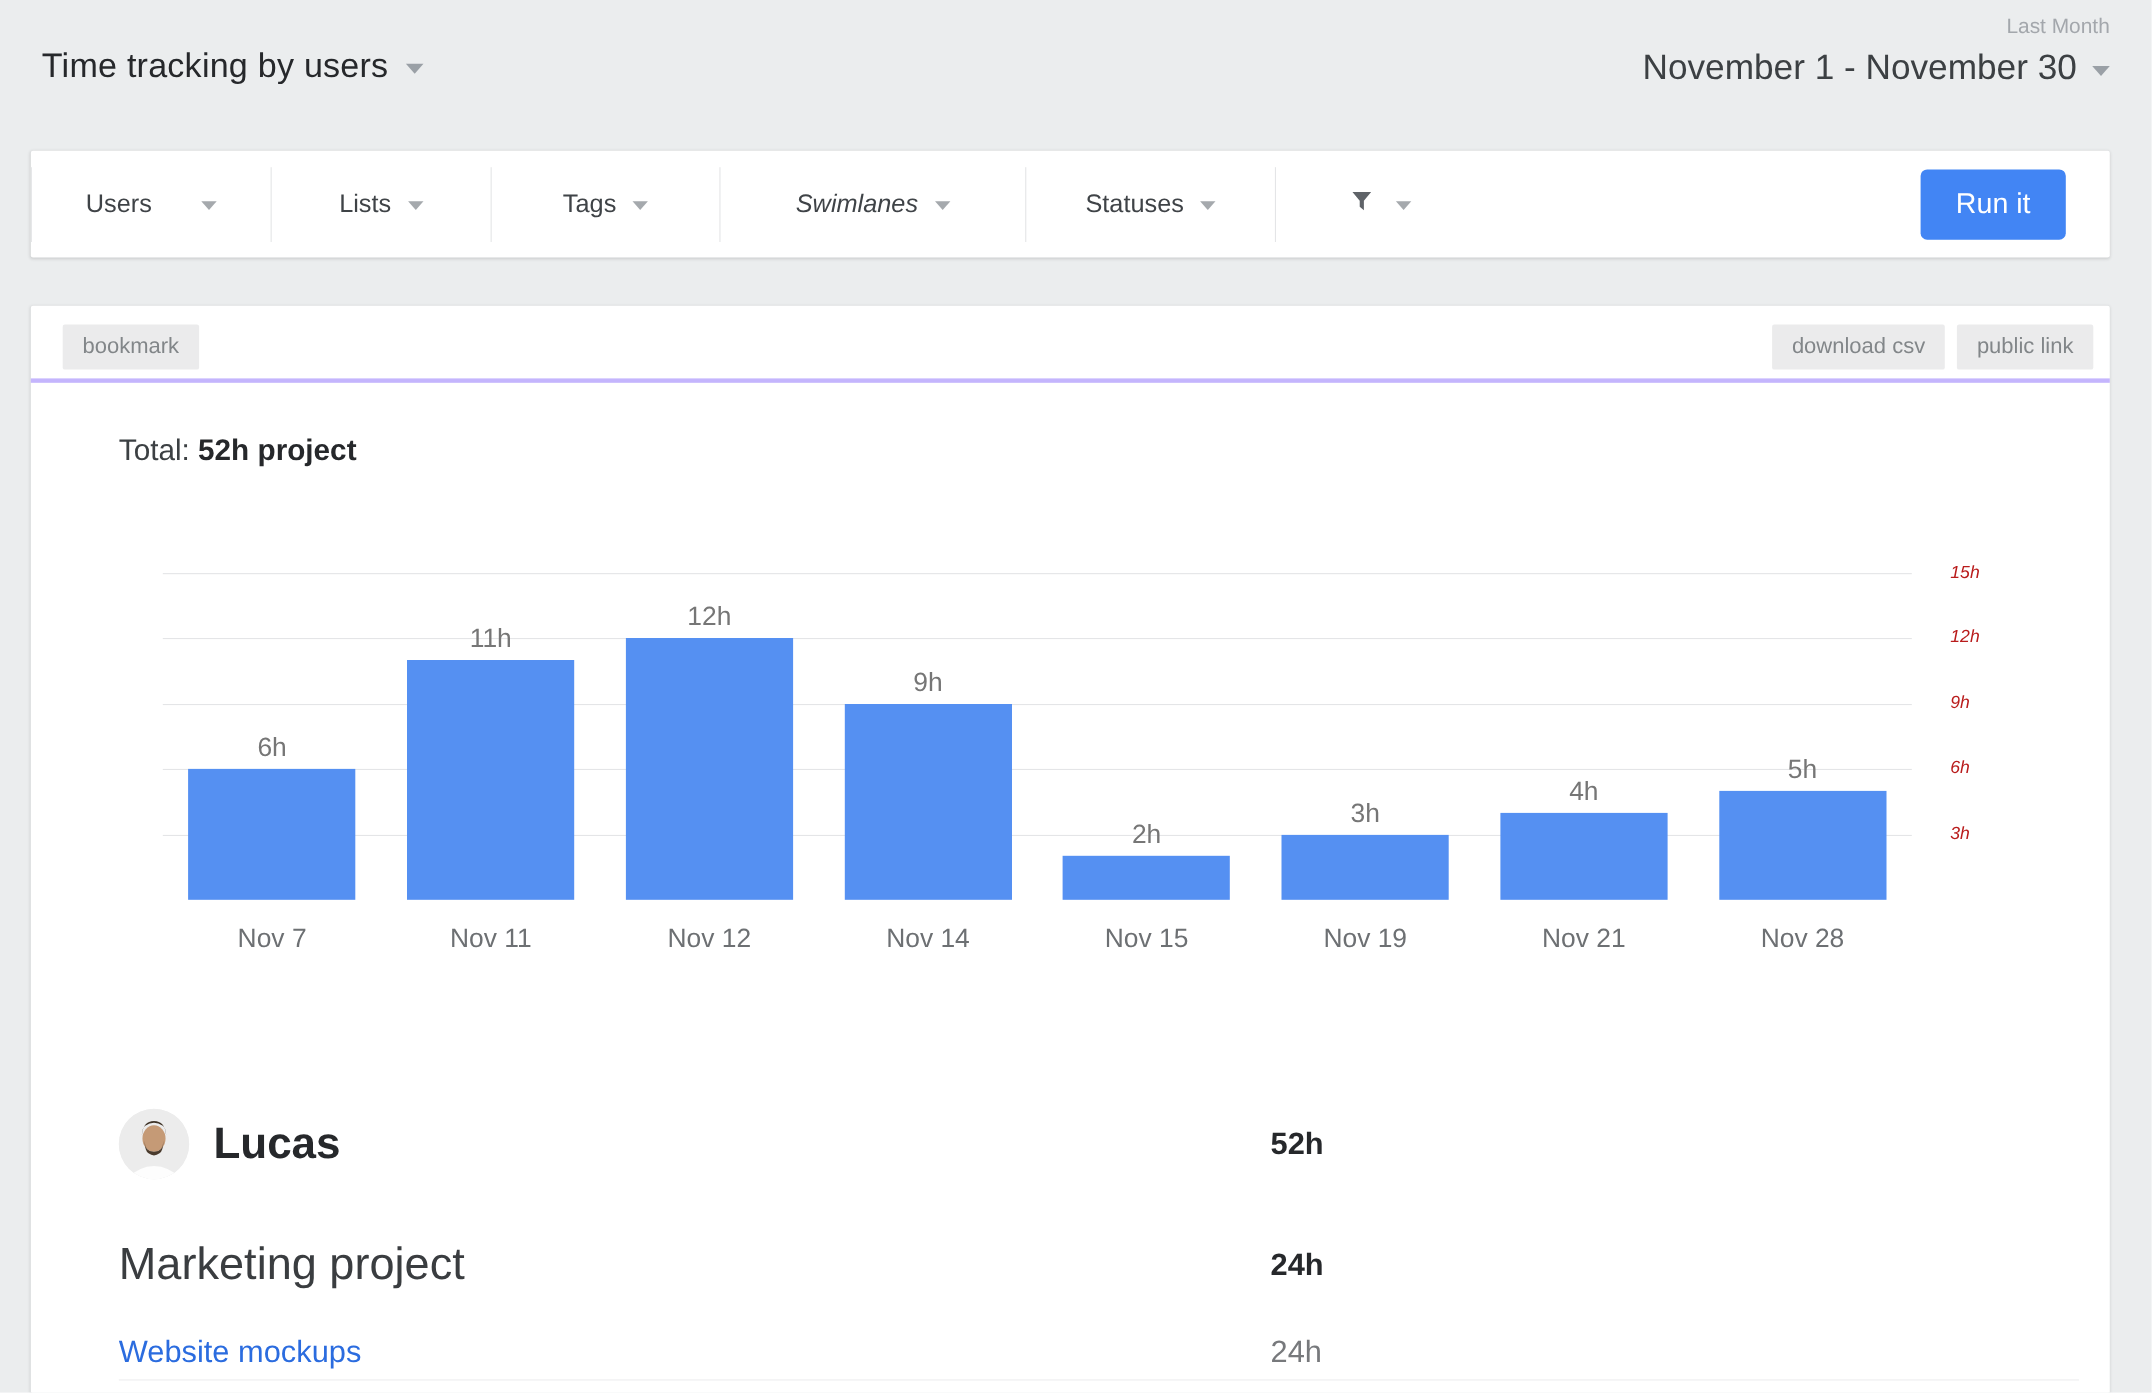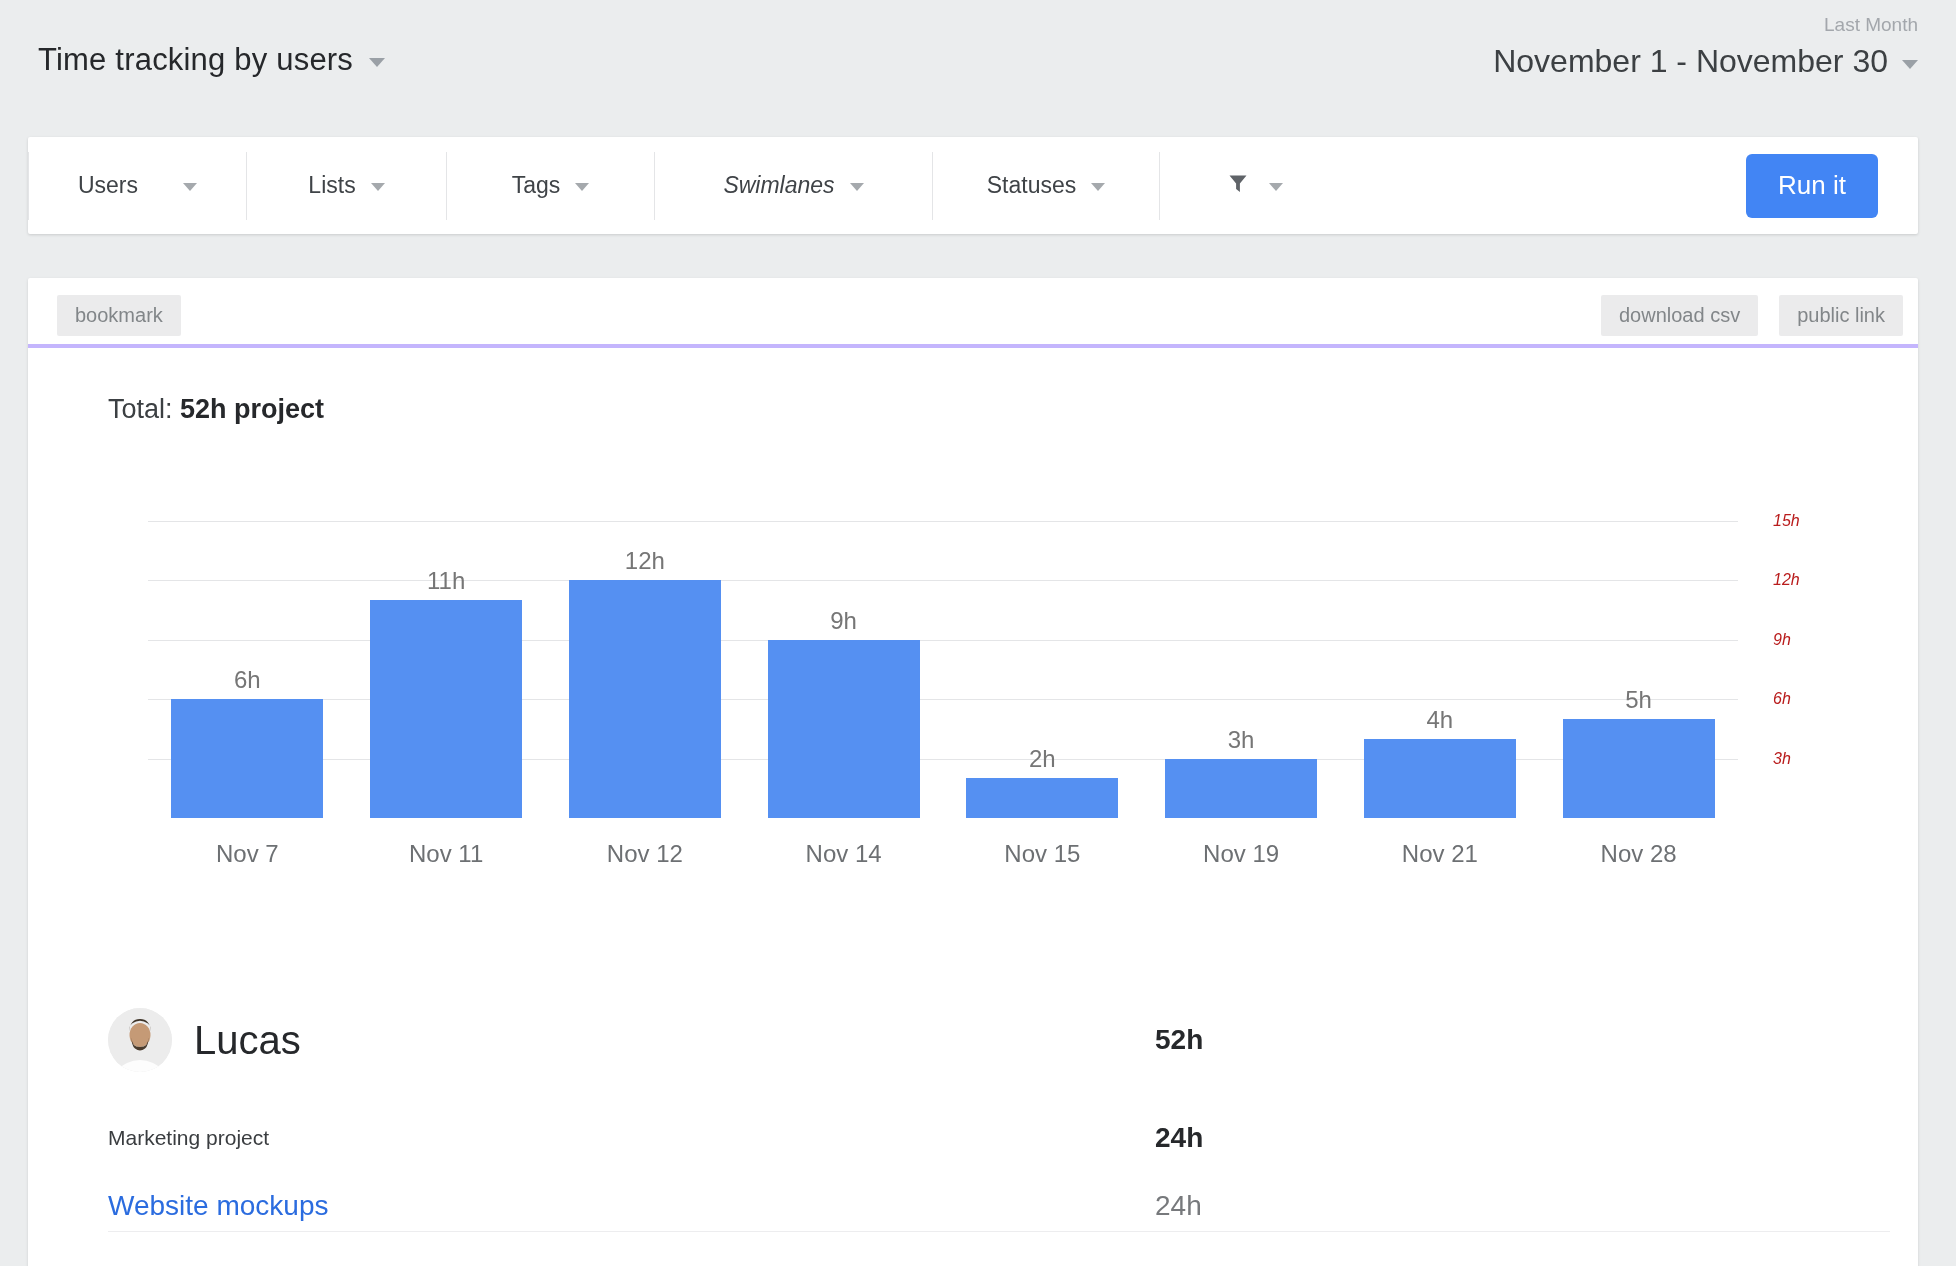--- a/index.html
+++ b/index.html
@@ -94,21 +94,21 @@
   }
   .chip {
     background: #ebebec;
     color: #828689;
     font-family: "Liberation Sans", sans-serif;
     font-size: 20px;
     border: none; border-radius: 2px;
     padding: 9px 18px;
     cursor: pointer;
   }
-  .toolbar-right { display: flex; gap: 21px; }
+  .toolbar-right { display: flex; gap: 11px; }
 
   .card-body { padding-left: 80px; }
 
   .total-line { margin-top: 46px; font-size: 27px; color: #3c4043; }
   .total-line b { color: #26282b; font-weight: 700; }
 
   
   .chart { position: relative; width: 1800px; height: 475px; }
   .plot { position: absolute; left: 40px; top: 0; width: 1590px; height: 393px; }
   .gridline { position: absolute; left: 0; width: 1590px; height: 1px; background: #e4e5e7; }
@@ -124,27 +124,27 @@
   .xlabels { position: absolute; left: 40px; top: 415px; width: 1590px; display: flex; }
   .xlabel { flex: 1; text-align: center; font-size: 24px; color: #6d7073; }
   .ylabel { position: absolute; left: 1665px; width: 90px; font-size: 16px; color: #b91c1c; line-height: 30px; font-style: italic; }
 
   
   .user-header { margin-top: 108px; position: relative; width: 1700px; display: flex; align-items: center; }
   .avatar {
     width: 64px; height: 64px; border-radius: 50%;
     overflow: hidden; flex: none; background: #ececec;
   }
-  .user-name { font-size: 40px; font-weight: 400; color: #26282b; margin-left: 22px; }
+  .user-name { font-size: 40px; font-weight: 700; color: #26282b; margin-left: 22px; }
   .user-total { position: absolute; left: 1047px; font-size: 28px; font-weight: 700; color: #26282b; }
 
   .u-row { position: relative; width: 1700px; display: flex; align-items: center; }
   .u-row.project { margin-top: 54px; }
   .u-row.task { margin-top: 40px; }
-  .u-row .row-label.project-label { font-size: 21px; color: #3a3d40; }
+  .u-row .row-label.project-label { font-size: 41px; color: #3a3d40; }
   .u-row .row-label.task-label { font-size: 28px; color: #2b6cdf; cursor: pointer; }
   .row-value { position: absolute; left: 1047px; font-size: 28px; }
   .row-value.bold { font-weight: 700; color: #26282b; }
   .row-value.muted { font-weight: 400; color: #77797c; }
   .row-divider { width: 1782px; height: 1px; background: #ededef; margin-top: 9px; }
 </style>
 </head>
 <body>
 
 <div class="page">

